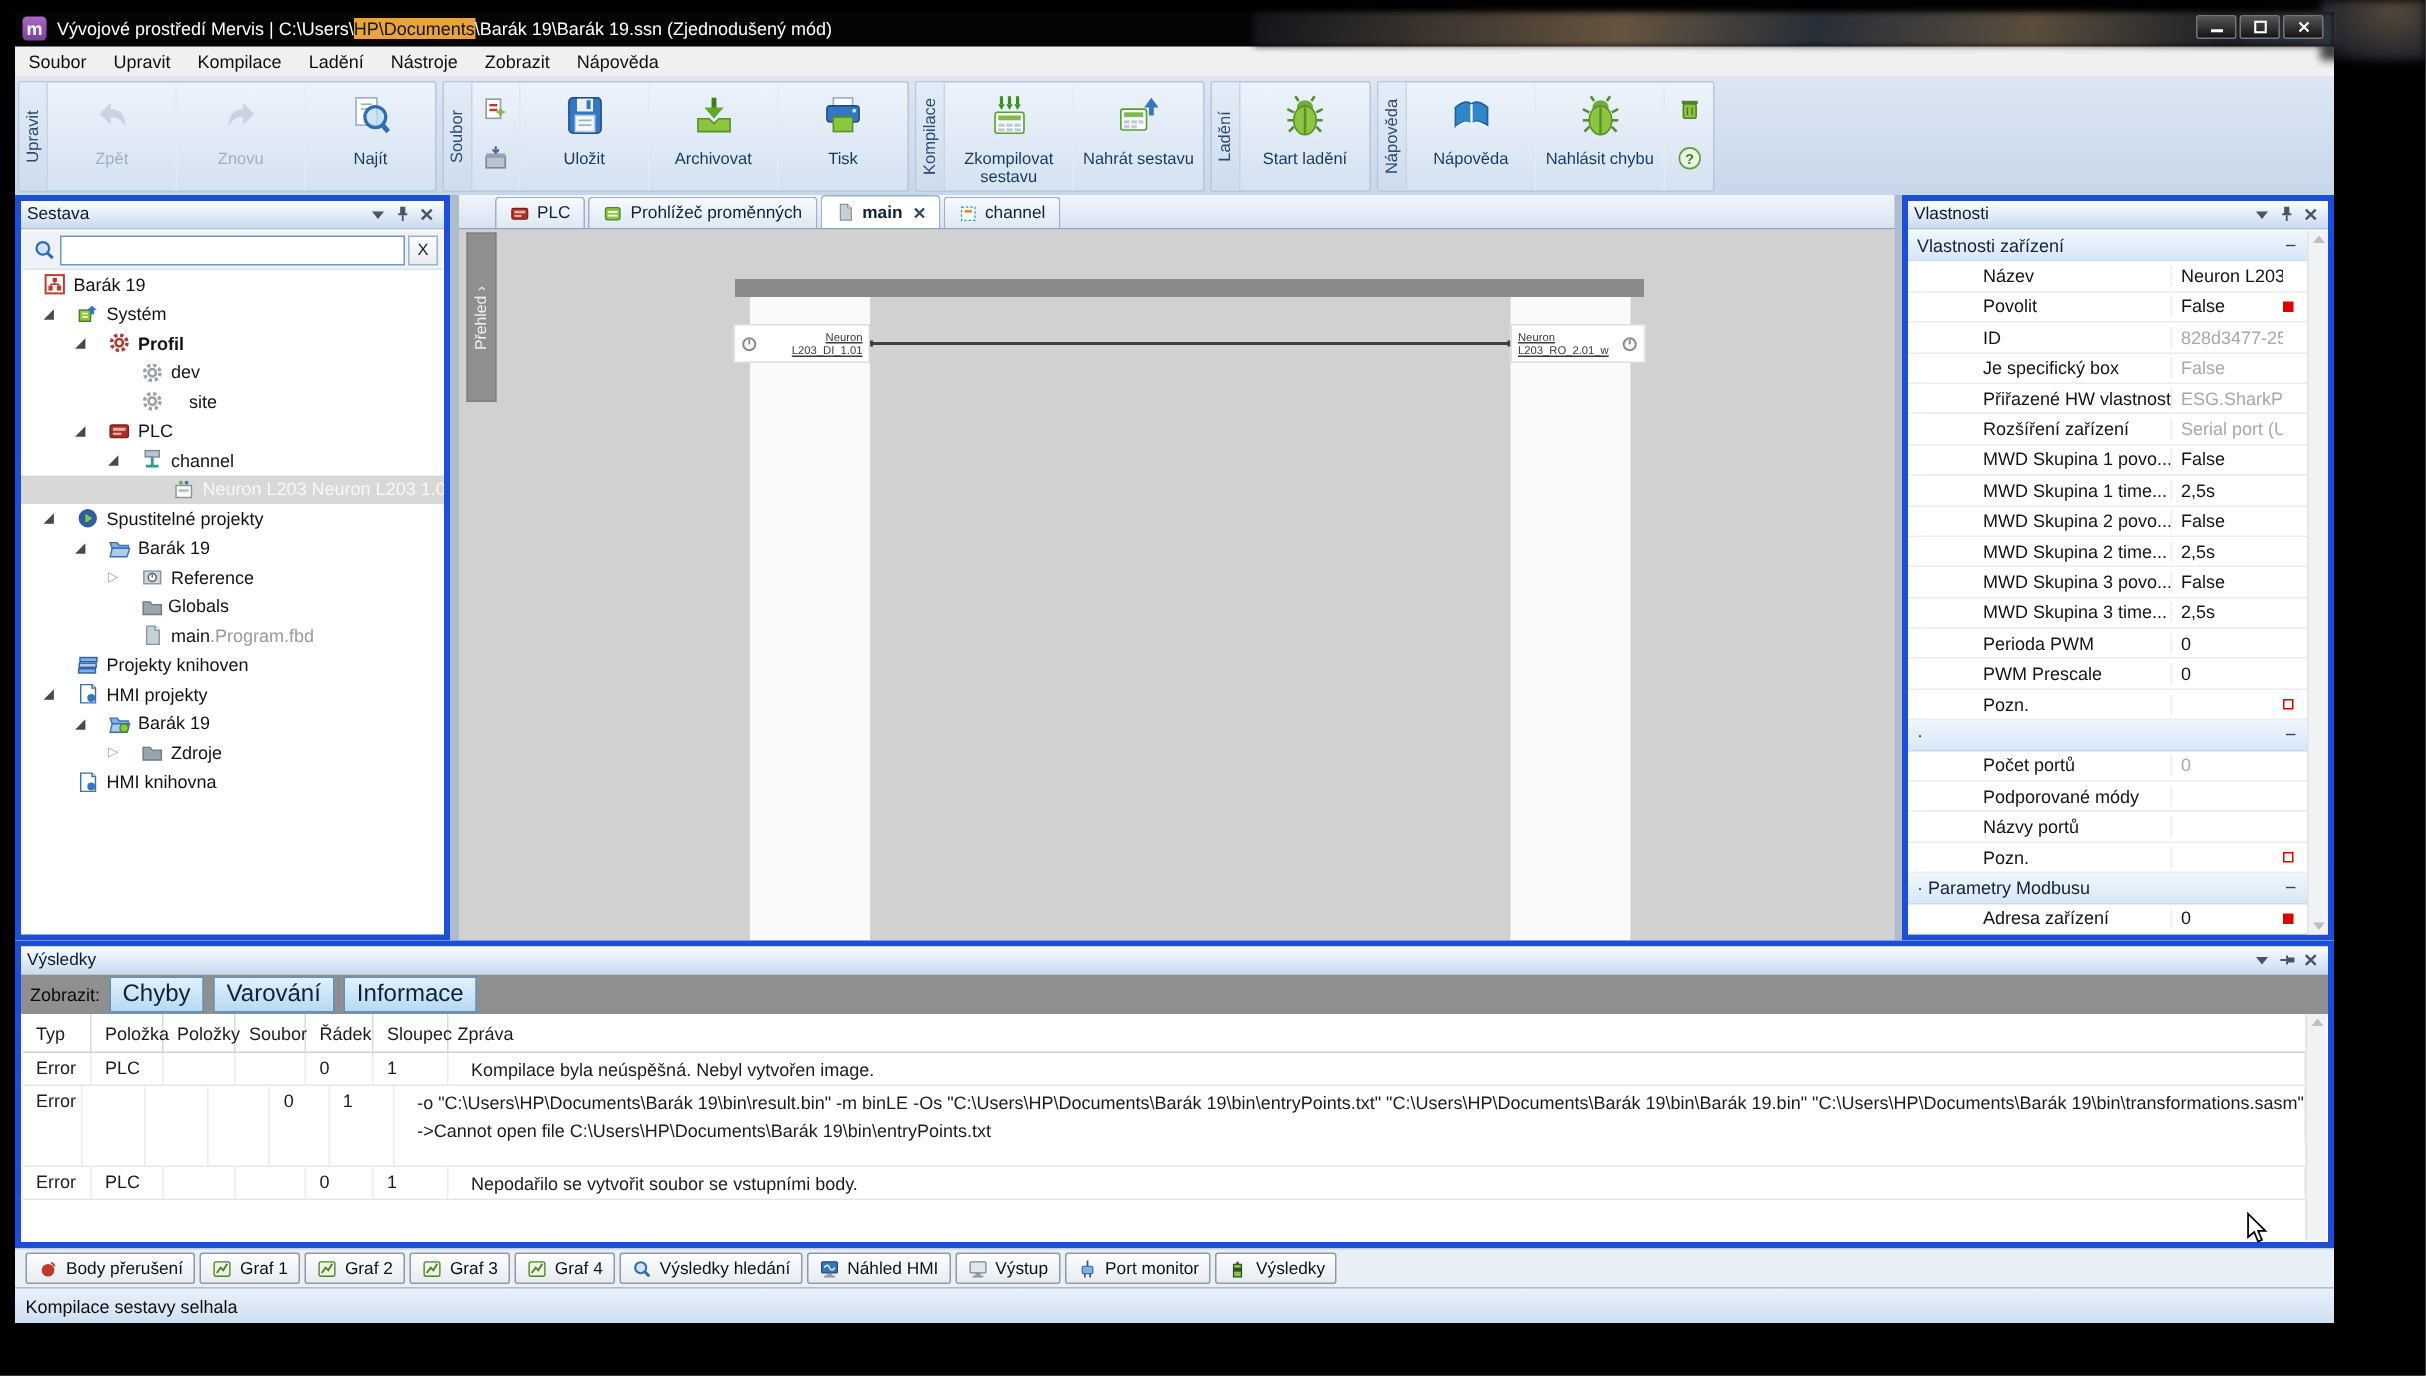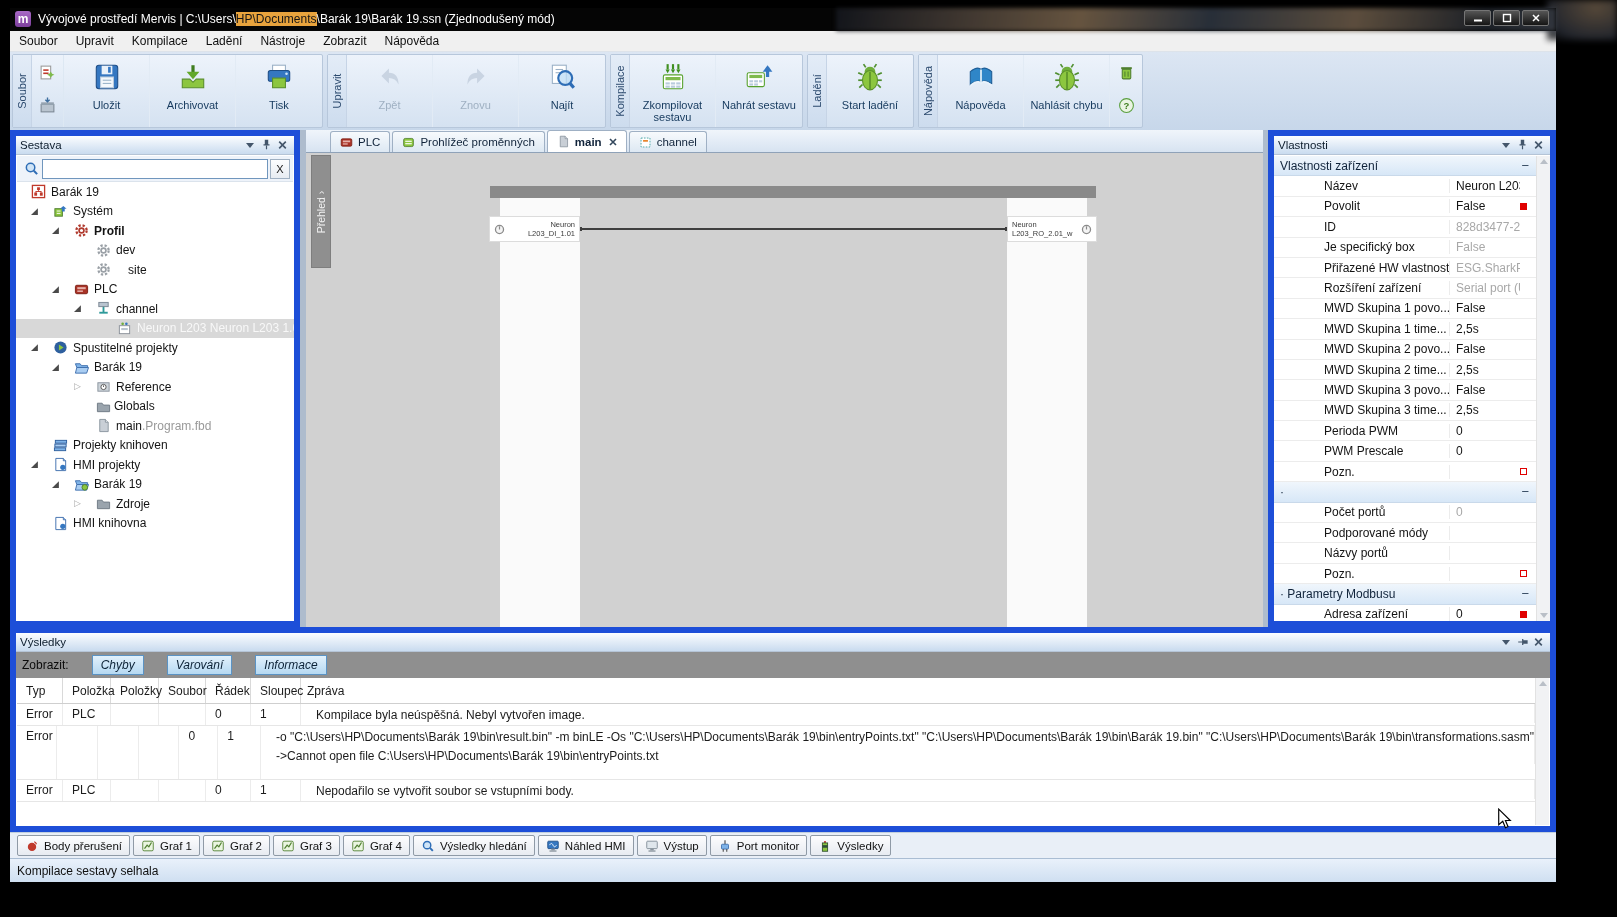--- a/index.html
+++ b/index.html
@@ -35,21 +35,21 @@
     padding:3px 0;border-right:1px solid #dde8f3;}
   .sbtn{width:28px;height:30px;display:flex;align-items:center;justify-content:center;border-radius:2px;}
   .sbtn svg{width:17px;height:17px;}
   .rbtn{width:86px;display:flex;flex-direction:column;align-items:center;padding-top:7px;font-size:11px;color:#15395d;
     text-align:center;border-right:1px solid #e2ebf5;}
   .rbtn:last-child{border-right:none;}
   .rbtn svg{width:30px;height:30px;margin-bottom:5px;}
   .rbtn .lbl{line-height:12px;}
   .rbtn.disabled{color:#9fb0c2;}
   
-  .panel{position:absolute;background:#fff;border:6px solid #1d4ed8;}
+  .panel{position:absolute;background:#fff;border:4px solid #1d4ed8;}
   .phead{height:19px;background:linear-gradient(#fbfdff,#c9dbef);border-bottom:1px solid #b5c4d6;display:flex;
     align-items:center;font-size:11.5px;color:#0c1c2c;padding:0 4px;}
   .phead .sp{flex:1;}
   .hbtn{width:16px;height:15px;display:flex;align-items:center;justify-content:center;}
   .tri-down{width:0;height:0;border-left:4px solid transparent;border-right:4px solid transparent;border-top:5px solid #44566b;}
   .hbtn svg{width:11px;height:12px;}
   .rot90{transform:rotate(90deg);}
   
   .searchrow{position:absolute;left:1px;right:1px;top:20px;height:26px;background:#eef3fa;border-bottom:1px solid #dbe3ec;
     display:flex;align-items:center;padding:0 3px;}
@@ -80,21 +80,21 @@
   .tab .tclose{margin-left:7px;display:flex;}
   .tab .tclose svg{width:8px;height:8px;margin:0;}
   .tablist{position:absolute;right:6px;top:5px;width:14px;height:14px;display:flex;align-items:center;justify-content:center;}
   .canvas{position:absolute;left:0;top:23px;width:100%;height:474px;background:#d1d1d1;overflow:hidden;}
   .overview{position:absolute;left:5px;top:2px;width:20px;height:113px;background:#8f8f8f;border:1px solid #7e7e7e;}
   .overview .rot{position:absolute;left:50%;top:50%;transform:translate(-50%,-50%) rotate(-90deg);
     color:#f2f2f2;font-size:10.5px;white-space:nowrap;}
   .sheet-top{position:absolute;left:184px;top:33px;width:606px;height:12px;background:#8a8a8a;}
   .fcol{position:absolute;top:45px;bottom:0;width:80px;background:#fafafa;}
   .block{position:absolute;top:63px;height:26px;background:#fff;border:1px solid #dcdcdc;font-size:7.5px;color:#3a3a3a;}
-  .block .bl{line-height:9px;}
+  .block .bl{line-height:9px;text-decoration:underline;}
   .bcirc{position:absolute;top:7px;width:11px;height:11px;}
   .wire{position:absolute;left:274px;top:75px;width:427px;height:2px;background:#3f3f3f;}
   .wire:before,.wire:after{content:"";position:absolute;top:-1px;width:4px;height:4px;background:#3f3f3f;}
   .wire:before{left:-2px;} .wire:after{right:-2px;}
   
   .pgrid{position:absolute;left:0;right:14px;top:20px;bottom:0;overflow:hidden;font-size:12px;}
   .prow{height:20.4px;display:flex;align-items:center;border-bottom:1px solid #ececec;padding-left:44px;}
   .plabel{width:132px;padding-left:6px;border-right:1px solid #ececec;color:#141414;white-space:nowrap;overflow:hidden;flex:none;}
   .pval{flex:1;padding-left:6px;color:#141414;white-space:nowrap;overflow:hidden;}
   .pval.dis{color:#a8a8a8;}
@@ -105,22 +105,22 @@
     padding-left:6px;color:#10233a;border-bottom:1px solid #c9d9ea;}
   .psec .minus{margin-left:auto;margin-right:7px;color:#30455c;font-size:13px;line-height:10px;}
   .pscroll{position:absolute;right:0;top:20px;bottom:0;width:14px;background:#f1f2f4;border-left:1px solid #e2e2e2;}
   .scr-up{width:0;height:0;margin:3px auto;border-left:4px solid transparent;border-right:4px solid transparent;
     border-bottom:5px solid #b9bfc7;}
   .scr-dn{position:absolute;bottom:3px;left:3px;width:0;height:0;border-left:4px solid transparent;border-right:4px solid transparent;
     border-top:5px solid #b9bfc7;}
   
   .filterrow{position:absolute;left:0;top:19px;right:0;height:26px;background:#8f8f8f;display:flex;align-items:center;
     padding-left:6px;font-size:12px;color:#0b0b0b;}
-  .fbtn{margin-left:23px;padding:2px 8px;font-size:12px;color:#0c2236;background:linear-gradient(#e2f1fc,#b6d9f2);
-    border:1px solid #5b93c4;font-style:italic;}
+  .fbtn{margin-left:6px;padding:2px 8px;font-size:16px;color:#0c2236;background:linear-gradient(#e2f1fc,#b6d9f2);
+    border:1px solid #5b93c4;}
   .rtable{position:absolute;left:1px;right:15px;top:45px;bottom:1px;background:#fff;overflow:hidden;}
   .rth{display:flex;height:26px;align-items:flex-start;font-size:12px;color:#1c1c1c;border-bottom:1px solid #cfcfcf;}
   .rth div{padding-left:9px;border-right:1px solid #d9d9d9;height:100%;display:flex;align-items:center;}
   .rtr{display:flex;font-size:12px;color:#1c1c1c;border-bottom:1px solid #e6e6e6;}
   .rtr div{padding-left:9px;border-right:1px solid #ececec;}
   .rcell{padding-top:3px;}
   .rmsg{flex:1;border-right:none !important;padding-left:6px !important;}
   .rmsg .ln{line-height:16px;padding-top:3px;white-space:nowrap;overflow:hidden;}
   .rscroll{position:absolute;right:1px;top:45px;bottom:1px;width:14px;background:#f1f2f4;border-left:1px solid #e2e2e2;}
   
@@ -174,20 +174,47 @@
       <div class="menu-item">Kompilace</div>
       <div class="menu-item">Ladění</div>
       <div class="menu-item">Nástroje</div>
       <div class="menu-item">Zobrazit</div>
       <div class="menu-item">Nápověda</div>
     </div>
 
   <div class="ribbon" id="ribbon">
       <div class="rgroup">
         <div class="rstrip">
+          <span>Upravit</span>
+        </div>
+        <div class="rbtn disabled">
+          <span><svg viewBox="0 0 28 28">
+              <path d="M6 13 l7-7 v4 c6 0 9 4 9 11 c-2-4-5-6-9-6 v5 z" fill="#c9d4e2"></path>
+            </svg></span>
+          <div class="lbl">Zpět</div>
+        </div>
+        <div class="rbtn disabled">
+          <span><svg viewBox="0 0 28 28">
+              <path d="M22 13 l-7-7 v4 c-6 0-9 4-9 11 c2-4 5-6 9-6 v5 z" fill="#c9d4e2"></path>
+            </svg></span>
+          <div class="lbl">Znovu</div>
+        </div>
+        <div class="rbtn">
+          <span><svg viewBox="0 0 28 28">
+              <rect x="5" y="3" width="13" height="17" fill="#fff" stroke="#9ab0c6"></rect>
+              <line x1="8" y1="7" x2="15" y2="7" stroke="#9ab0c6"></line>
+              <line x1="8" y1="10" x2="15" y2="10" stroke="#9ab0c6"></line>
+              <circle cx="17" cy="15" r="6.5" fill="rgba(190,220,245,.75)" stroke="#2e6db6" stroke-width="2"></circle>
+              <line x1="21.5" y1="20" x2="25" y2="24" stroke="#2e6db6" stroke-width="3"></line>
+            </svg></span>
+          <div class="lbl">Najít</div>
+        </div>
+      </div>
+      <div class="rgroup">
+        <div class="rstrip">
           <span>Soubor</span>
         </div>
         <div class="smallcol">
           <div class="sbtn">
             <span><svg viewBox="0 0 16 16">
                 <rect x="2" y="2" width="9" height="12" fill="#fff" stroke="#999"></rect>
                 <rect x="4" y="5" width="5" height="1.5" fill="#c0392b"></rect>
                 <rect x="4" y="8" width="5" height="1.5" fill="#c0392b"></rect>
                 <path d="M11 7 l1.3 2.2 2.2.9 -2.2.9 -1.3 2.2 -1.3-2.2 -2.2-.9 2.2-.9z" fill="#7fba4c"></path>
               </svg></span>
@@ -220,47 +247,20 @@
           <div class="lbl">Archivovat</div>
         </div>
         <div class="rbtn">
           <span><svg viewBox="0 0 28 28">
               <rect x="8" y="3" width="12" height="6" fill="#fff" stroke="#9ab0c6"></rect>
               <rect x="4" y="8" width="20" height="10" rx="2" fill="#3577c1" stroke="#1f4e87"></rect>
               <circle cx="21" cy="11" r="1.2" fill="#cfe6fa"></circle>
               <rect x="8" y="15" width="12" height="9" fill="#8cc63f" stroke="#5a8f2a"></rect>
             </svg></span>
           <div class="lbl">Tisk</div>
-        </div>
-      </div>
-      <div class="rgroup">
-        <div class="rstrip">
-          <span>Upravit</span>
-        </div>
-        <div class="rbtn disabled">
-          <span><svg viewBox="0 0 28 28">
-              <path d="M6 13 l7-7 v4 c6 0 9 4 9 11 c-2-4-5-6-9-6 v5 z" fill="#c9d4e2"></path>
-            </svg></span>
-          <div class="lbl">Zpět</div>
-        </div>
-        <div class="rbtn disabled">
-          <span><svg viewBox="0 0 28 28">
-              <path d="M22 13 l-7-7 v4 c-6 0-9 4-9 11 c2-4 5-6 9-6 v5 z" fill="#c9d4e2"></path>
-            </svg></span>
-          <div class="lbl">Znovu</div>
-        </div>
-        <div class="rbtn">
-          <span><svg viewBox="0 0 28 28">
-              <rect x="5" y="3" width="13" height="17" fill="#fff" stroke="#9ab0c6"></rect>
-              <line x1="8" y1="7" x2="15" y2="7" stroke="#9ab0c6"></line>
-              <line x1="8" y1="10" x2="15" y2="10" stroke="#9ab0c6"></line>
-              <circle cx="17" cy="15" r="6.5" fill="rgba(190,220,245,.75)" stroke="#2e6db6" stroke-width="2"></circle>
-              <line x1="21.5" y1="20" x2="25" y2="24" stroke="#2e6db6" stroke-width="3"></line>
-            </svg></span>
-          <div class="lbl">Najít</div>
         </div>
       </div>
       <div class="rgroup">
         <div class="rstrip">
           <span>Kompilace</span>
         </div>
         <div class="rbtn">
           <span><svg viewBox="0 0 28 28">
               <g stroke="#3f8f1f" stroke-width="2">
                 <line x1="9" y1="2" x2="9" y2="7"></line>

